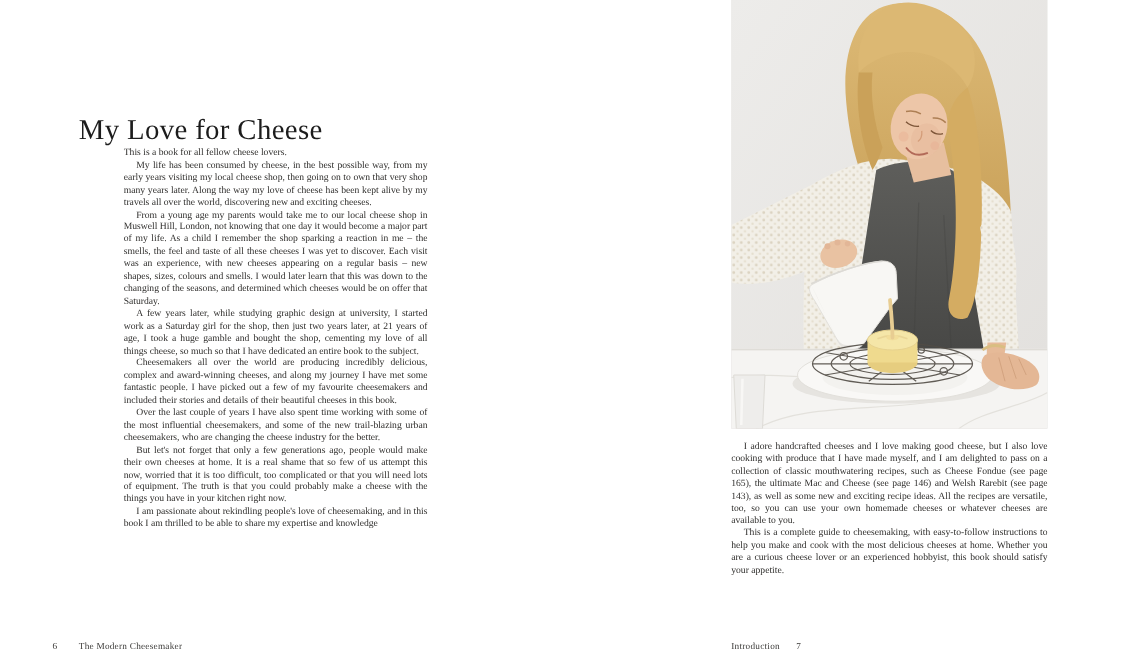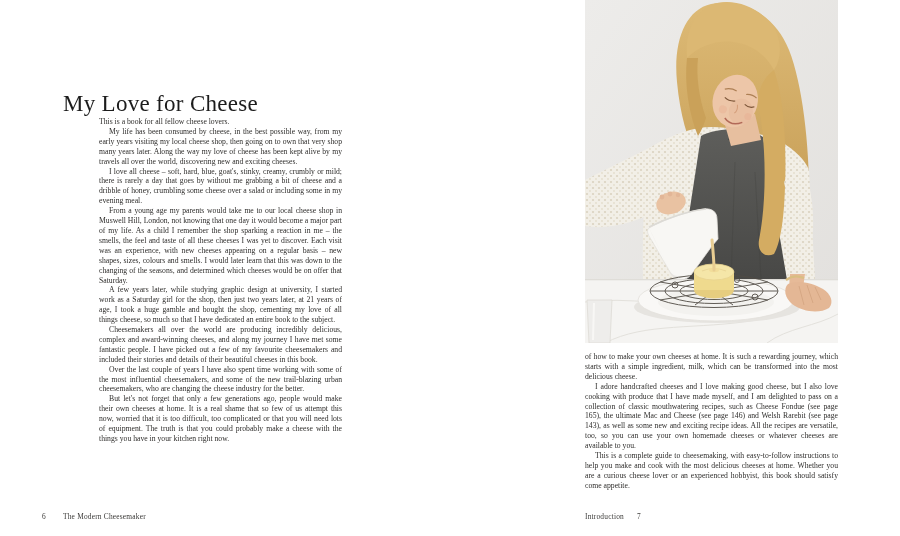--- a/index.html
+++ b/index.html
@@ -42,26 +42,26 @@
 <body>
 
 <div class="spread">
 
   <div>
     <h1 class="page-title">My Love for Cheese</h1>
 
     <div class="left-text">
       <p>This is a book for all fellow cheese lovers.</p>
       <p class="ind">My life has been consumed by cheese, in the best possible way, from my early years visiting my local cheese shop, then going on to own that very shop many years later. Along the way my love of cheese has been kept alive by my travels all over the world, discovering new and exciting cheeses.</p>
-      <p class="ind">I love all cheese – soft, hard, blue, goat's, stinky, creamy, crumbly or mild; there is rarely a day that goes by without me grabbing a bit of cheese and a dribble of honey, crumbling some cheese over a salad or including some in my evening meal.</p>
       <p class="ind">From a young age my parents would take me to our local cheese shop in Muswell Hill, London, not knowing that one day it would become a major part of my life. As a child I remember the shop sparking a reaction in me – the smells, the feel and taste of all these cheeses I was yet to discover. Each visit was an experience, with new cheeses appearing on a regular basis – new shapes, sizes, colours and smells. I would later learn that this was down to the changing of the seasons, and determined which cheeses would be on offer that Saturday.</p>
       <p class="ind">A few years later, while studying graphic design at university, I started work as a Saturday girl for the shop, then just two years later, at 21 years of age, I took a huge gamble and bought the shop, cementing my love of all things cheese, so much so that I have dedicated an entire book to the subject.</p>
       <p class="ind">Cheesemakers all over the world are producing incredibly delicious, complex and award-winning cheeses, and along my journey I have met some fantastic people. I have picked out a few of my favourite cheesemakers and included their stories and details of their beautiful cheeses in this book.</p>
       <p class="ind">Over the last couple of years I have also spent time working with some of the most influential cheesemakers, and some of the new trail-blazing urban cheesemakers, who are changing the cheese industry for the better.</p>
       <p class="ind">But let's not forget that only a few generations ago, people would make their own cheeses at home. It is a real shame that so few of us attempt this now, worried that it is too difficult, too complicated or that you will need lots of equipment. The truth is that you could probably make a cheese with the things you have in your kitchen right now.</p>
+      <p class="ind">I am passionate about rekindling people's love of cheesemaking, and in this book I am thrilled to be able to share my expertise and knowledge</p>
     </div>
 
     <div class="footer footer-left">
       <span class="folio">6</span><span>The Modern Cheesemaker</span>
     </div>
   </div>
 
   <div>
 
     <div class="photo" role="img" aria-label="Woman in a white lace blouse and charcoal apron pouring cheese from a white jug over a small cheese round set on a round wire rack on a plate, on a marble counter">
@@ -176,23 +176,22 @@
         <path fill="#e6ba98" d="M205,274 L220,274 L218,288 L204,288 Z"></path>
         <path d="M201,280 Q209,274 219,278" stroke="#d9be82" stroke-width="2.2" fill="none"></path>
         <g>
           <path fill="#e4b795" d="M203,284 C212,280 226,282 238,289 C246,294 249,302 244,308 C234,314 218,312 207,304 C200,298 198,289 203,284 Z"></path>
           <path d="M214,286 L219,305 M222,285 L228,303 M230,287 L236,300" stroke="#cb9a76" stroke-width="0.8" fill="none" opacity="0.7"></path>
         </g>
       </svg>
     </div>
 
     <div class="right-text">
-      <p>of how to make your own cheeses at home. It is such a rewarding journey, which starts with a simple ingredient, milk, which can be transformed into the most delicious cheese.</p>
       <p class="ind">I adore handcrafted cheeses and I love making good cheese, but I also love cooking with produce that I have made myself, and I am delighted to pass on a collection of classic mouthwatering recipes, such as Cheese Fondue (see page 165), the ultimate Mac and Cheese (see page 146) and Welsh Rarebit (see page 143), as well as some new and exciting recipe ideas. All the recipes are versatile, too, so you can use your own homemade cheeses or whatever cheeses are available to you.</p>
-      <p class="ind">This is a complete guide to cheesemaking, with easy-to-follow instructions to help you make and cook with the most delicious cheeses at home. Whether you are a curious cheese lover or an experienced hobbyist, this book should satisfy come appetite.</p>
+      <p class="ind">This is a complete guide to cheesemaking, with easy-to-follow instructions to help you make and cook with the most delicious cheeses at home. Whether you are a curious cheese lover or an experienced hobbyist, this book should satisfy your appetite.</p>
     </div>
 
     <div class="footer footer-right">
       <span>Introduction</span><span class="folio">7</span>
     </div>
   </div>
 
 </div>
 
 </body></html>

